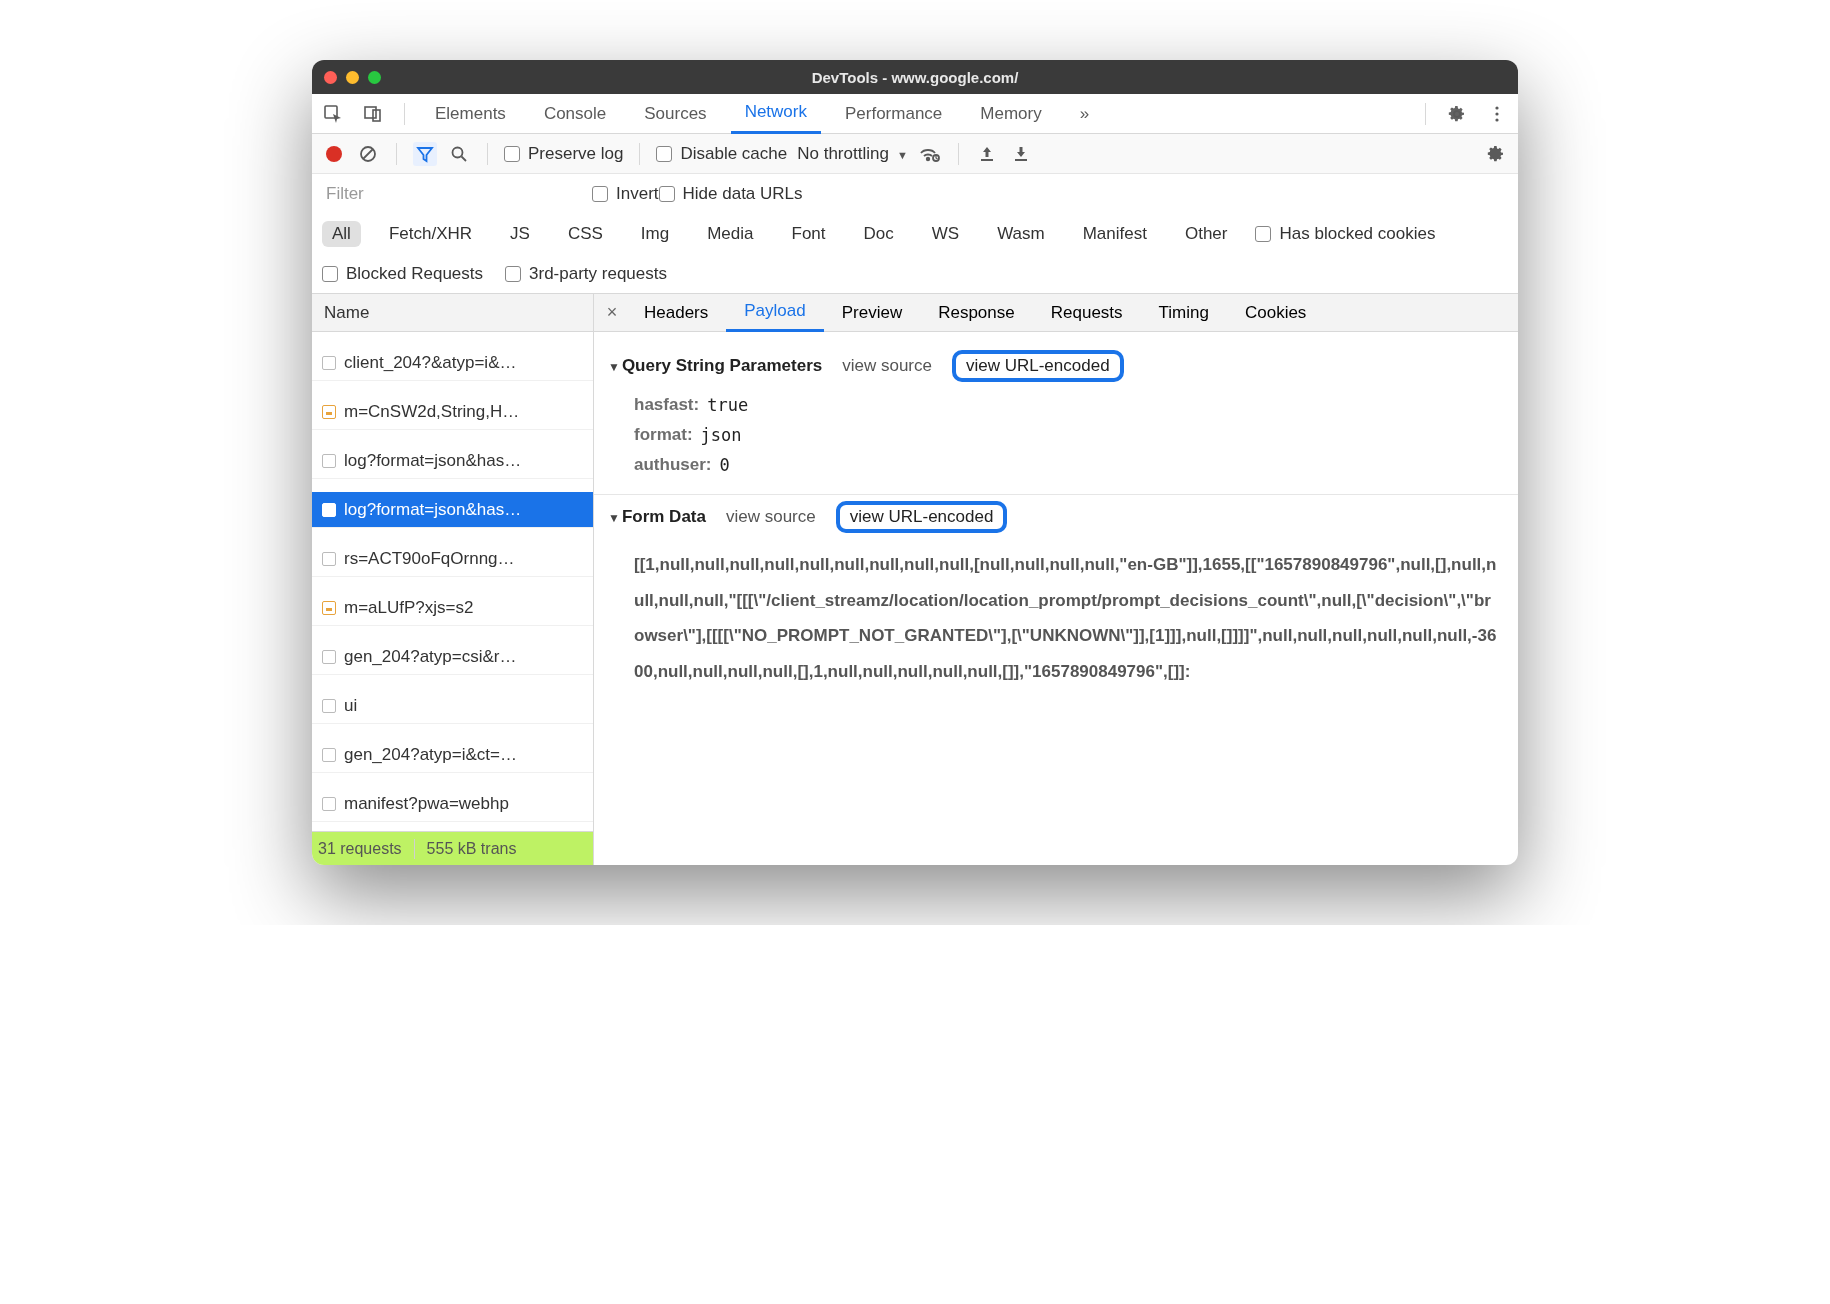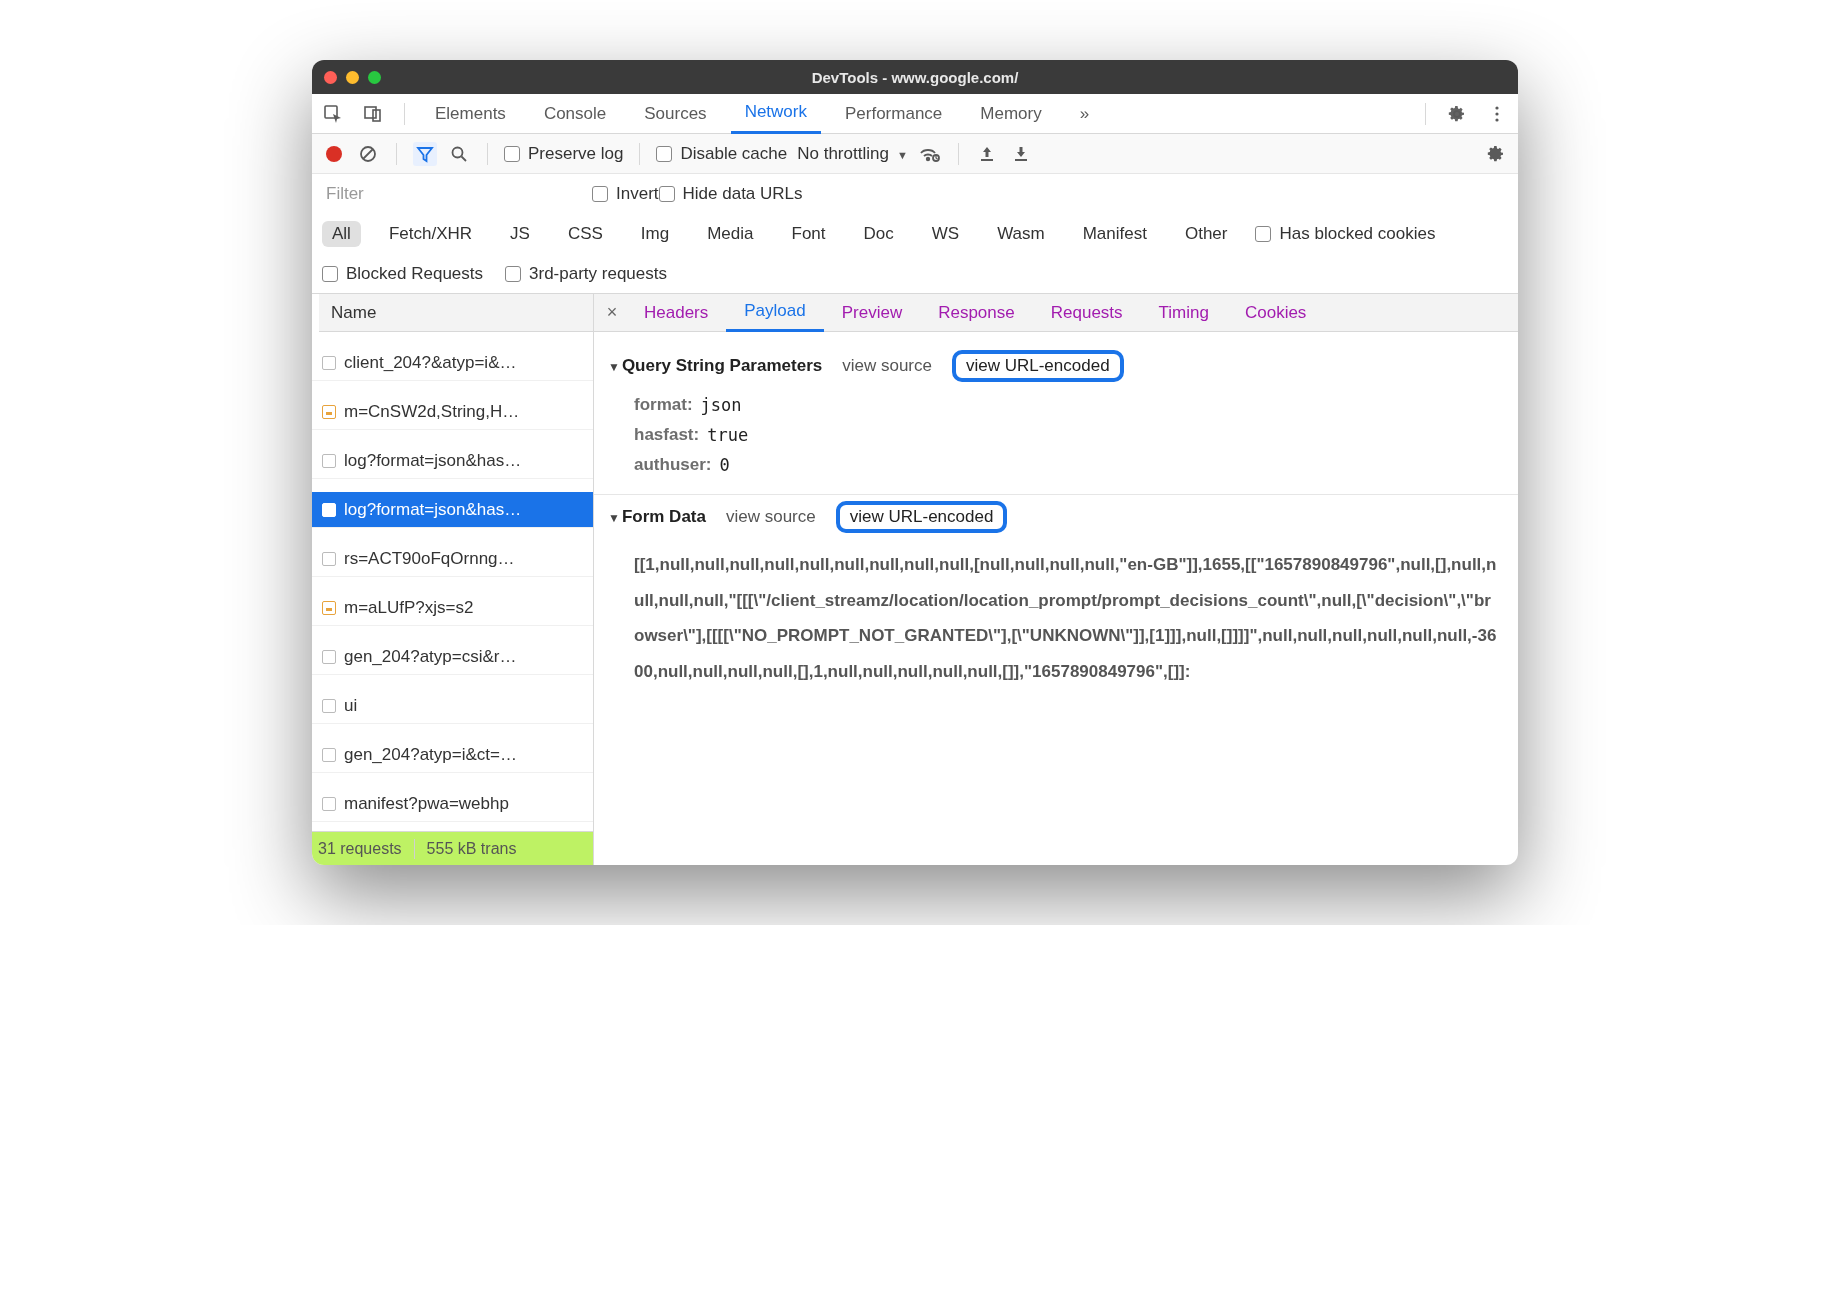--- a/index.html
+++ b/index.html
@@ -106,21 +106,21 @@
 }
 .sidebar {
   width: 282px;
   border-right:1px solid #d8d8d8;
   display:flex; flex-direction:column;
   min-width:0;
 }
 .sb-header {
   height:38px; display:flex; align-items:center; padding:0 12px;
   background:#f3f3f3; border-bottom:1px solid #d8d8d8;
-  font-size:17px; color:#333;margin-left:7px;
+  font-size:17px; color:#333;
 }
 .sb-list { flex:1; overflow:hidden; }
 .sb-row {
   height:36px; display:flex; align-items:center; gap:8px;
   padding:0 10px; font-size:17px; color:#333;
   border-bottom:1px solid #f0f0f0;
   white-space:nowrap; overflow:hidden; text-overflow:ellipsis;
   cursor:pointer;
   margin-top:13px;
 }
@@ -140,21 +140,21 @@
 }
 .sb-footer .fsep { width:1px; height:20px; background:#d0d0d0; }
 
 .detail { flex:1; display:flex; flex-direction:column; min-width:0; }
 .detail-tabs {
   height:38px; display:flex; align-items:center; gap:0;
   background:#f3f3f3; border-bottom:1px solid #d8d8d8;
   padding:0 4px;
 }
 .close-x { width:28px; text-align:center; color:#666; font-size:18px; cursor:pointer; }
-.dtab { padding:0 18px; height:38px; display:flex; align-items:center; color:#a21caf; font-size:17px; cursor:pointer; }
+.dtab { padding:0 18px; height:38px; display:flex; align-items:center; color:#000000; font-size:17px; cursor:pointer; }
 .dtab.active { color:#1a73e8; border-bottom:3px solid #1a73e8; }
 .detail-body { flex:1; overflow:auto; padding:12px 0; font-size:17px; color:#333; }
 
 .section-head {
   display:flex; align-items:center; gap:20px; padding:6px 14px;
 }
 .disclose { color:#444; font-size:12px; margin-right:2px; }
 .sect-title { font-weight:700; color:#222; }
 .link-btn { color:#555; cursor:pointer; }
 .link-btn.highlighted { border:4px solid #1a73e8; border-radius:10px; padding:2px 10px; color:#222; }
@@ -400,26 +400,26 @@
 
       <div class="detail-body">
 
         <div class="section-head">
           <span><span class="disclose">▼</span><span class="sect-title">Query String Parameters</span></span>
           <span class="link-btn">view source</span>
           <span class="link-btn highlighted">view URL-encoded</span>
         </div>
         <div class="kv-list">
           <div class="kv-row">
+              <span class="kv-key">hasfast:</span>
+              <span class="kv-val">true</span>
+            </div>
+          <div class="kv-row">
               <span class="kv-key">format:</span>
               <span class="kv-val">json</span>
-            </div>
-          <div class="kv-row">
-              <span class="kv-key">hasfast:</span>
-              <span class="kv-val">true</span>
             </div>
           <div class="kv-row">
               <span class="kv-key">authuser:</span>
               <span class="kv-val">0</span>
             </div>
         </div>
 
         <div class="hr"></div>
 
         <div class="section-head">

